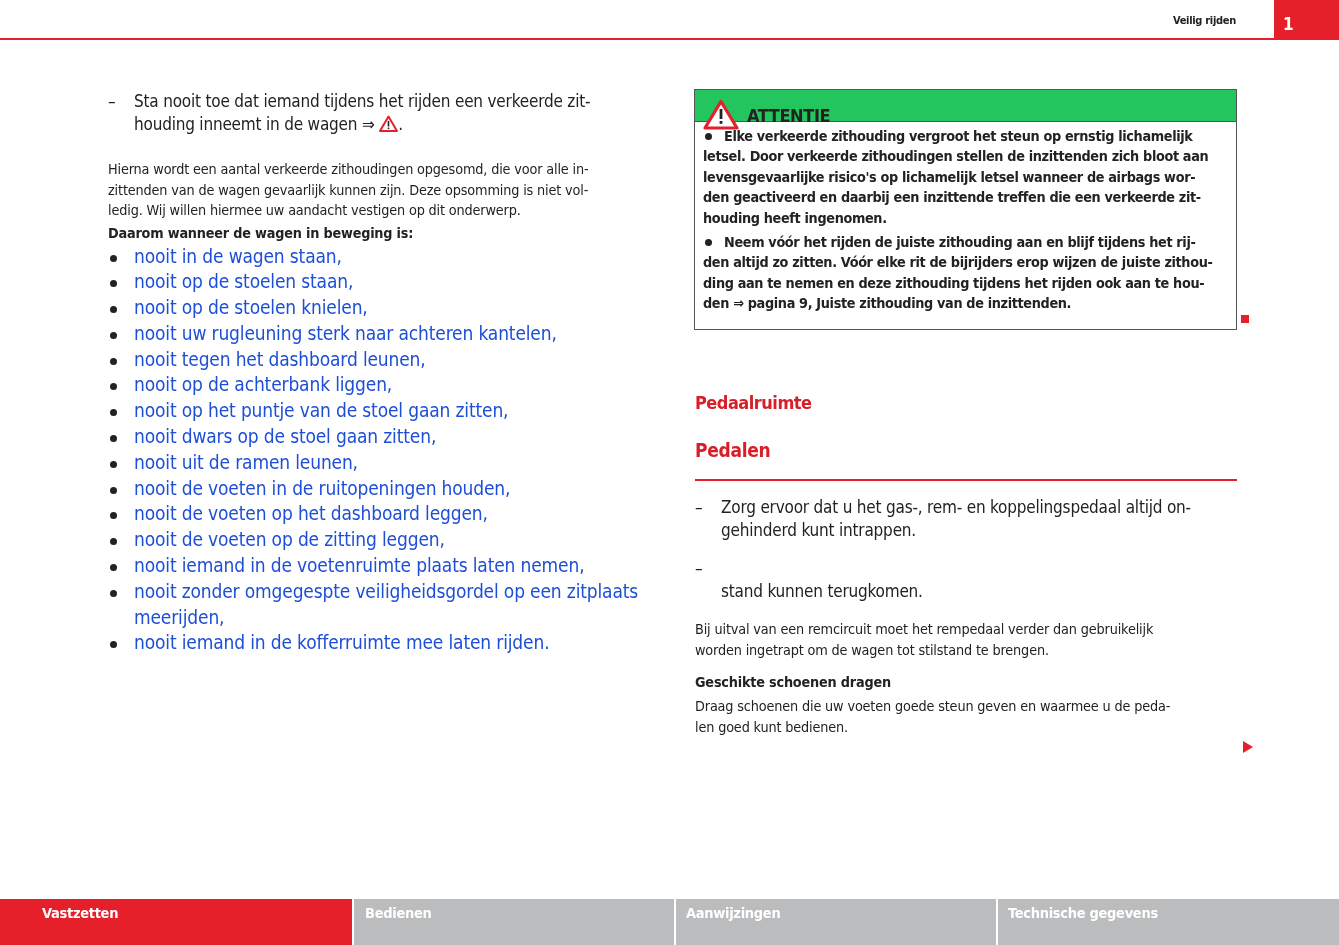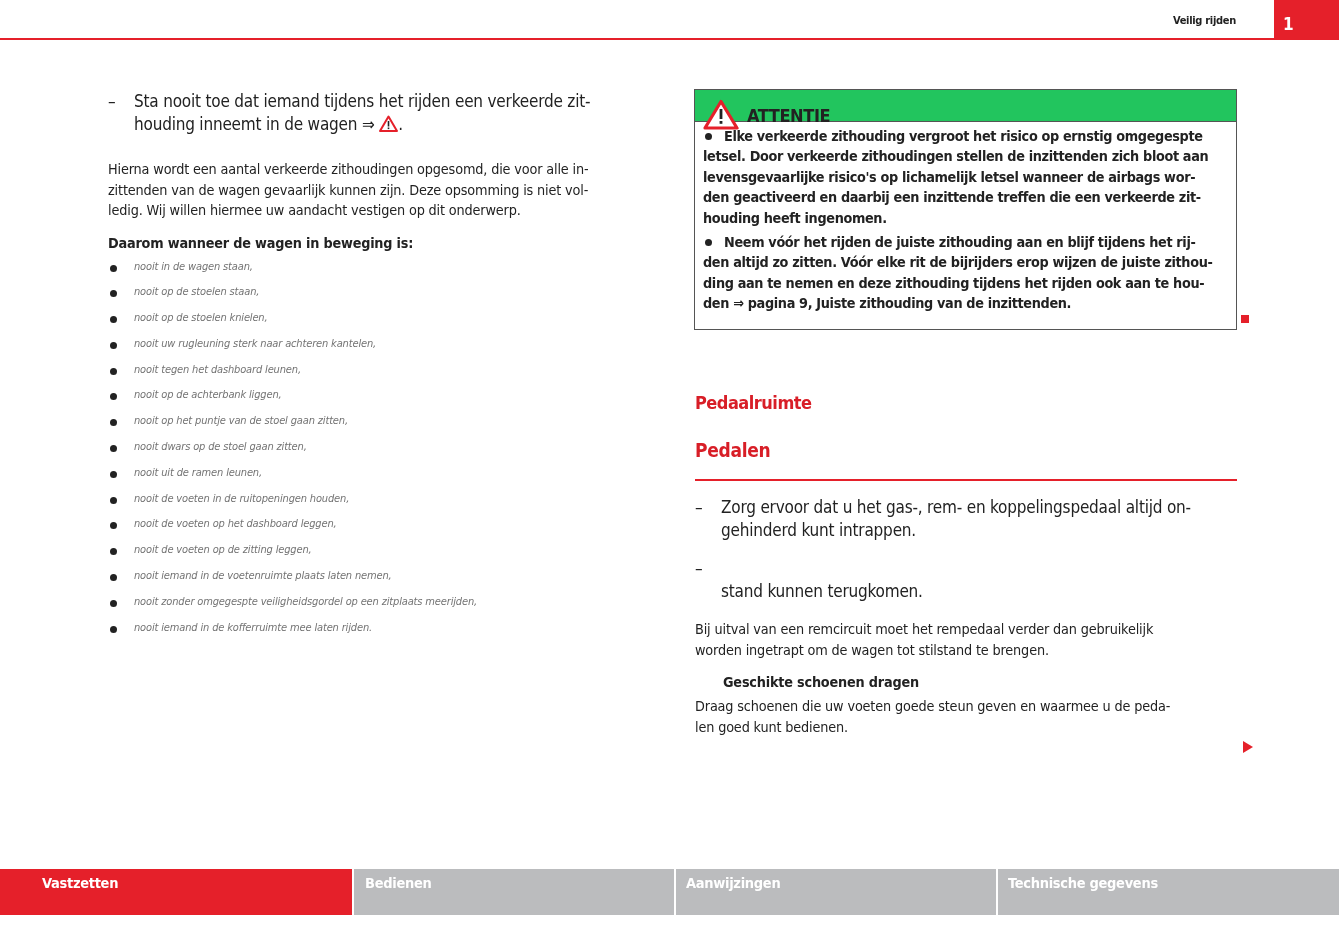--- a/index.html
+++ b/index.html
@@ -12,42 +12,42 @@
   .hdr-page { position: absolute; left: 1274px; top: 0; width: 65px; height: 40px; background: #e5202a; color: #fff; font-weight: bold; font-size: 17px; padding: 14px 0 0 9px; }
 
   
   .left { position: absolute; left: 108px; top: 90px; width: 548px; }
   .dash-item { position: relative; padding-left: 26px; font-size: 17px; line-height: 23px; color: #222; letter-spacing: -0.2px; }
   .dash-item .dash { position: absolute; left: 0; top: 0; }
   .warn-inline { display: inline-block; vertical-align: -2px; }
   .para { font-size: 14.3px; line-height: 20.5px; color: #222; letter-spacing: -0.15px; }
   .sub-bold { font-size: 14.3px; font-weight: bold; color: #222; letter-spacing: -0.2px; }
   .bullets { list-style: none; }
-  .bullets li { position: relative; padding-left: 26px; font-size: 11px; line-height: 25.8px; color: #737373; letter-spacing: -0.15px; font-style: italic; }
+  .bullets li { position: relative; padding-left: 26px; font-size: 19px; line-height: 25.8px; color: #1d4ed8; letter-spacing: -0.15px; }
   .bullets li .dot { position: absolute; left: 2px; top: 11px; width: 7px; height: 7px; border-radius: 50%; background: #222; }
 
   
   .warnbox { position: absolute; left: 694px; top: 89px; width: 543px; height: 241px; border: 1.5px solid #555; }
   .warnbox-head { height: 32px; background: #22c55e; border-bottom: 1.5px solid #555; position: relative; }
   .warnbox-head .tri { position: absolute; left: 8px; top: 9px; }
   .warnbox-head .ttl { position: absolute; left: 52px; top: 15px; font-size: 18px; font-weight: bold; color: #222; letter-spacing: -0.4px; }
   .warnbox-body { padding: 4px 8px 0 8px; }
   .warnbox-body p { font-size: 14.3px; line-height: 20.4px; font-weight: bold; color: #222; letter-spacing: -0.35px; margin-bottom: 4px; }
   .warnbox-body .wdot { display: inline-block; width: 7px; height: 7px; border-radius: 50%; background: #222; margin: 0 12px 2px 2px; vertical-align: middle; }
   .end-square { position: absolute; left: 1241px; top: 315px; width: 8px; height: 8px; background: #e5202a; }
 
   
   .right { position: absolute; left: 695px; top: 392px; width: 545px; }
   .h1 { font-size: 18px; font-weight: bold; color: #d81e27; letter-spacing: -0.5px; }
   .h2 { margin-top: 26px; font-size: 19px; font-weight: bold; color: #d81e27; letter-spacing: -0.3px; padding-bottom: 18px; border-bottom: 2px solid #e5202a; width: 542px; }
   .right .dash-item { margin-top: 0; }
   .next-arrow { position: absolute; left: 1243px; top: 741px; width: 0; height: 0; border-top: 6px solid transparent; border-bottom: 6px solid transparent; border-left: 10px solid #e5202a; }
 
   
-  .footer { position: absolute; left: 0; top: 869px; width: 1176px; height: 46px; }
+  .footer { position: absolute; left: 0; top: 899px; width: 1176px; height: 46px; }
   .tab { position: absolute; top: 0; height: 46px; color: #fff; font-weight: bold; font-size: 14.5px; padding: 6px 0 0 0; letter-spacing: -0.3px; }
   .tab.active { background: #e5202a; }
   .tab.inactive { background: #bbbcbe; }
 </style>
 </head>
 <body>
 
 <div>
   <div class="hdr-title">Veilig rijden</div>
   <div class="hdr-page">1</div>
@@ -67,21 +67,21 @@
         </svg>
     </span><span>.</span>
   </div>
 
   <div class="para" style="margin-top:21px;">
     <div>Hierna wordt een aantal verkeerde zithoudingen opgesomd, die voor alle in-</div>
     <div>zittenden van de wagen gevaarlijk kunnen zijn. Deze opsomming is niet vol-</div>
     <div>ledig. Wij willen hiermee uw aandacht vestigen op dit onderwerp.</div>
   </div>
 
-  <div class="sub-bold" style="margin-top:14px;">Daarom wanneer de wagen in beweging is:</div>
+  <div class="sub-bold" style="margin-top:4px;">Daarom wanneer de wagen in beweging is:</div>
 
   <ul class="bullets" style="margin-top:3px;">
     <li><span class="dot"></span><span>nooit in de wagen staan,</span></li>
     <li><span class="dot"></span><span>nooit op de stoelen staan,</span></li>
     <li><span class="dot"></span><span>nooit op de stoelen knielen,</span></li>
     <li><span class="dot"></span><span>nooit uw rugleuning sterk naar achteren kantelen,</span></li>
     <li><span class="dot"></span><span>nooit tegen het dashboard leunen,</span></li>
     <li><span class="dot"></span><span>nooit op de achterbank liggen,</span></li>
     <li><span class="dot"></span><span>nooit op het puntje van de stoel gaan zitten,</span></li>
     <li><span class="dot"></span><span>nooit dwars op de stoel gaan zitten,</span></li>
@@ -101,21 +101,21 @@
       <svg width="36" height="31" viewBox="0 0 36 31">
           <path d="M18 2.5 L34 29 L2 29 Z" fill="#fff" stroke="#e5202a" stroke-width="3.2" stroke-linejoin="round"></path>
           <rect x="16.6" y="10" width="2.8" height="10" fill="#222"></rect>
           <rect x="16.6" y="22" width="2.8" height="2.8" fill="#222"></rect>
         </svg>
     </span>
     <span class="ttl">ATTENTIE</span>
   </div>
   <div class="warnbox-body">
     <p>
-      <span class="wdot"></span><span>Elke verkeerde zithouding vergroot het risico op ernstig omgegespte</span><br>
+      <span class="wdot"></span><span>Elke verkeerde zithouding vergroot het steun op ernstig lichamelijk</span><br>
       <span>letsel. Door verkeerde zithoudingen stellen de inzittenden zich bloot aan</span><br>
       <span>levensgevaarlijke risico's op lichamelijk letsel wanneer de airbags wor-</span><br>
       <span>den geactiveerd en daarbij een inzittende treffen die een verkeerde zit-</span><br>
       <span>houding heeft ingenomen.</span>
     </p>
     <p>
       <span class="wdot"></span><span>Neem vóór het rijden de juiste zithouding aan en blijf tijdens het rij-</span><br>
       <span>den altijd zo zitten. Vóór elke rit de bijrijders erop wijzen de juiste zithou-</span><br>
       <span>ding aan te nemen en deze zithouding tijdens het rijden ook aan te hou-</span><br>
       <span>den ⇒ pagina 9, Juiste zithouding van de inzittenden.</span>
@@ -137,21 +137,21 @@
     <span class="dash">–</span>
     <br>
     <span>stand kunnen terugkomen.</span>
   </div>
 
   <div class="para" style="margin-top:16px;">
     <div>Bij uitval van een remcircuit moet het rempedaal verder dan gebruikelijk</div>
     <div>worden ingetrapt om de wagen tot stilstand te brengen.</div>
   </div>
 
-  <div class="sub-bold" style="margin-top:14px;margin-left:28px;">Geschikte schoenen dragen</div>
+  <div class="sub-bold" style="margin-top:14px;">Geschikte schoenen dragen</div>
 
   <div class="para" style="margin-top:6px;">
     <div>Draag schoenen die uw voeten goede steun geven en waarmee u de peda-</div>
     <div>len goed kunt bedienen.</div>
   </div>
 </div>
 <div class="next-arrow"></div>
 
 <div class="footer">
   <div class="tab active" style="left:0; width:352px; padding-left:42px;">Vastzetten</div>

